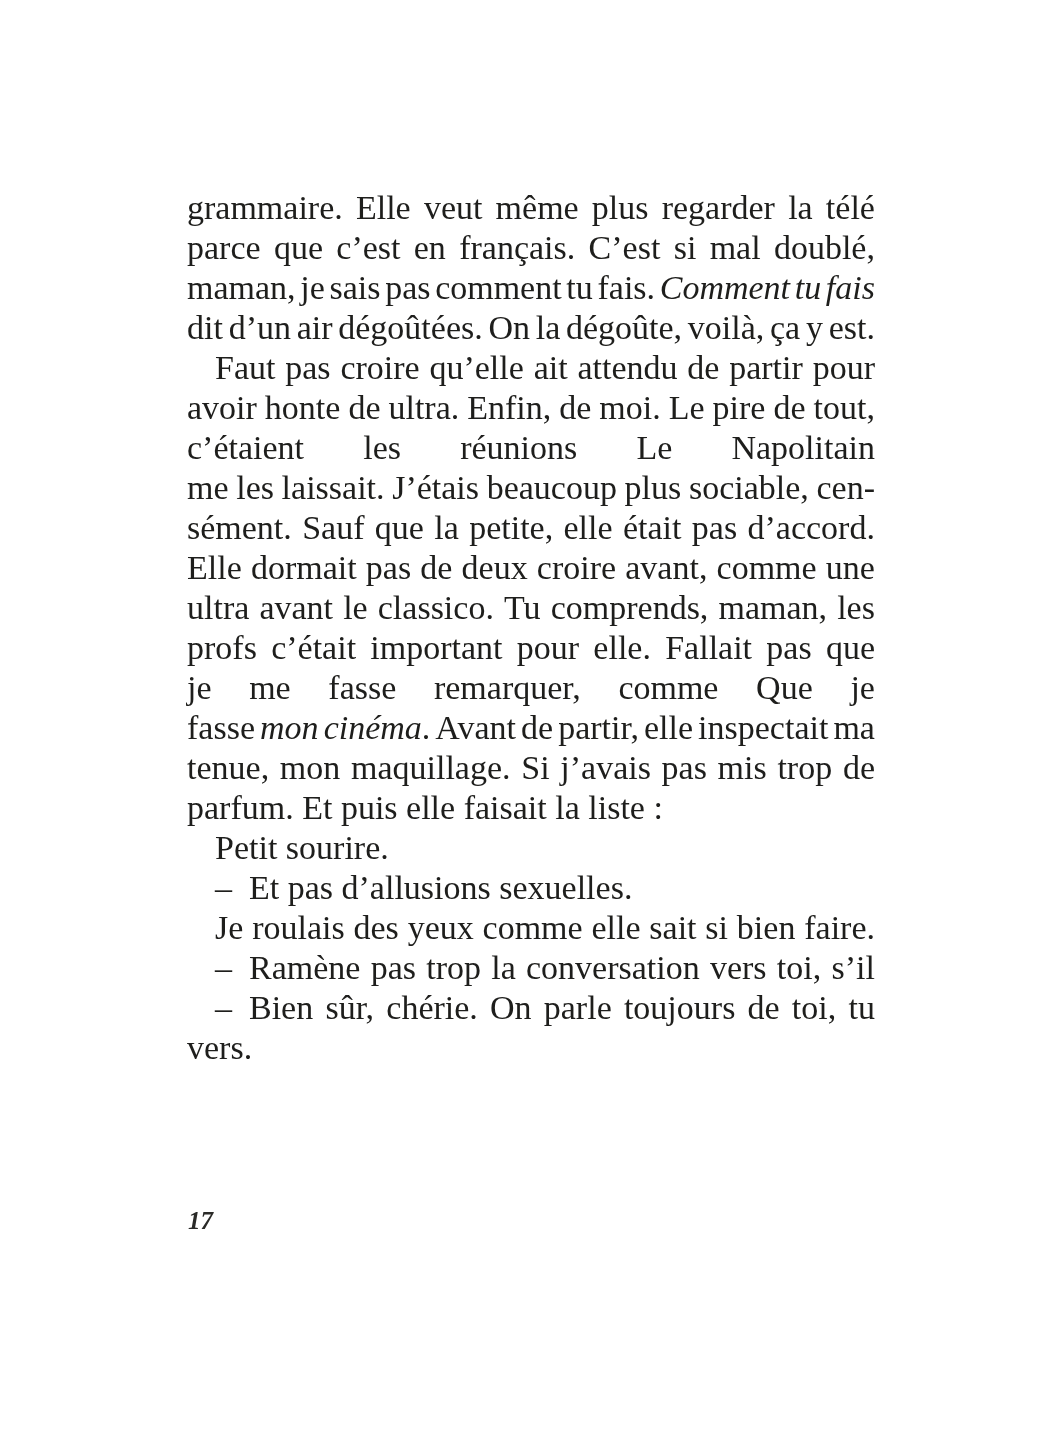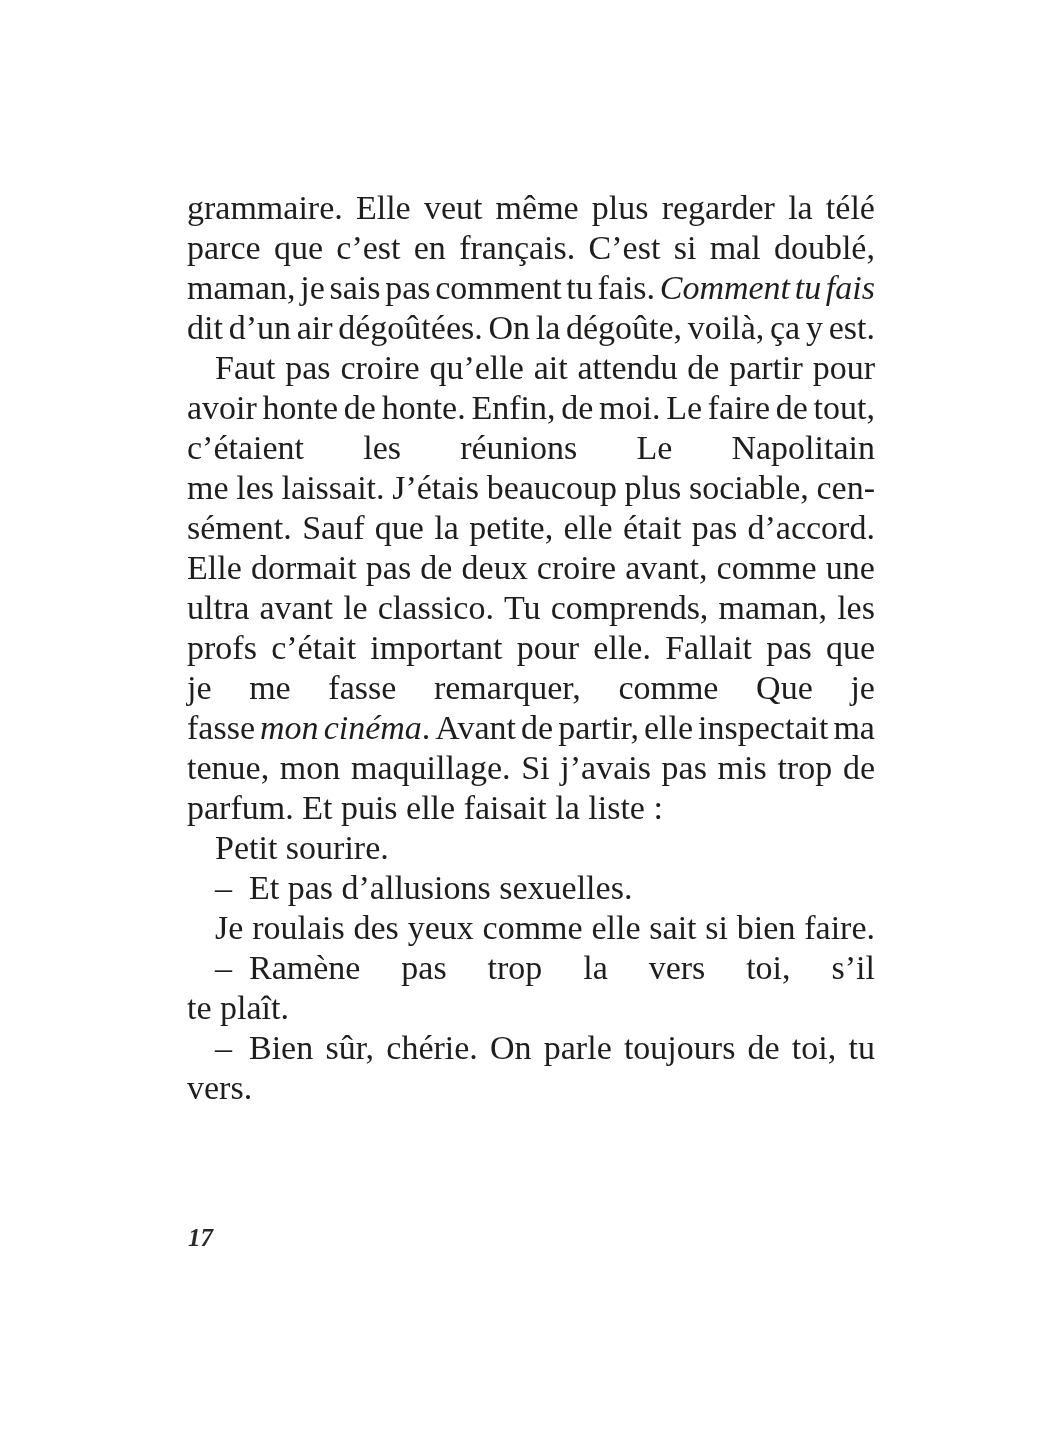--- a/index.html
+++ b/index.html
@@ -45,21 +45,20 @@
   }
   .page-number {
     position: absolute;
     left: 188px;
     top: 1204px;
     font-size: 25px;
     line-height: 34px;
     font-style: italic;
     font-weight: bold;
     color: #2a2a28;
-    margin-top: 17px;
   }
 </style>
 </head>
 <body>
 
 <div class="page">
   <div class="text-block" id="text-block">
       <div class="line fill">
         <span class="w"><span>grammaire.</span></span>
         <span class="w"><span>Elle</span></span>
@@ -114,26 +113,26 @@
         <span class="w"><span>ait</span></span>
         <span class="w"><span>attendu</span></span>
         <span class="w"><span>de</span></span>
         <span class="w"><span>partir</span></span>
         <span class="w"><span>pour</span></span>
       </div>
       <div class="line fill">
         <span class="w"><span>avoir</span></span>
         <span class="w"><span>honte</span></span>
         <span class="w"><span>de</span></span>
-        <span class="w"><span>honte.</span></span>
+        <span class="w"><span>ultra.</span></span>
         <span class="w"><span>Enfin,</span></span>
         <span class="w"><span>de</span></span>
         <span class="w"><span>moi.</span></span>
         <span class="w"><span>Le</span></span>
-        <span class="w"><span>faire</span></span>
+        <span class="w"><span>pire</span></span>
         <span class="w"><span>de</span></span>
         <span class="w"><span>tout,</span></span>
       </div>
       <div class="line fill">
         <span class="w"><span>c’étaient</span></span>
         <span class="w"><span>les</span></span>
         <span class="w"><span>réunions</span></span>
         <span class="w"><span>Le</span></span>
         <span class="w"><span>Napolitain</span></span>
       </div>
@@ -233,25 +232,25 @@
         <span class="w"><span>sait</span></span>
         <span class="w"><span>si</span></span>
         <span class="w"><span>bien</span></span>
         <span class="w"><span>faire.</span></span>
       </div>
       <div class="line fill indent">
         <span class="w"><span>– Ramène</span></span>
         <span class="w"><span>pas</span></span>
         <span class="w"><span>trop</span></span>
         <span class="w"><span>la</span></span>
+        <span class="w"><span>conversation</span></span>
         <span class="w"><span>vers</span></span>
         <span class="w"><span>toi,</span></span>
         <span class="w"><span>s’il</span></span>
       </div>
-      <div class="line"><span>te plaît.</span></div>
       <div class="line fill indent">
         <span class="w"><span>– Bien</span></span>
         <span class="w"><span>sûr,</span></span>
         <span class="w"><span>chérie.</span></span>
         <span class="w"><span>On</span></span>
         <span class="w"><span>parle</span></span>
         <span class="w"><span>toujours</span></span>
         <span class="w"><span>de</span></span>
         <span class="w"><span>toi,</span></span>
         <span class="w"><span>tu</span></span>

